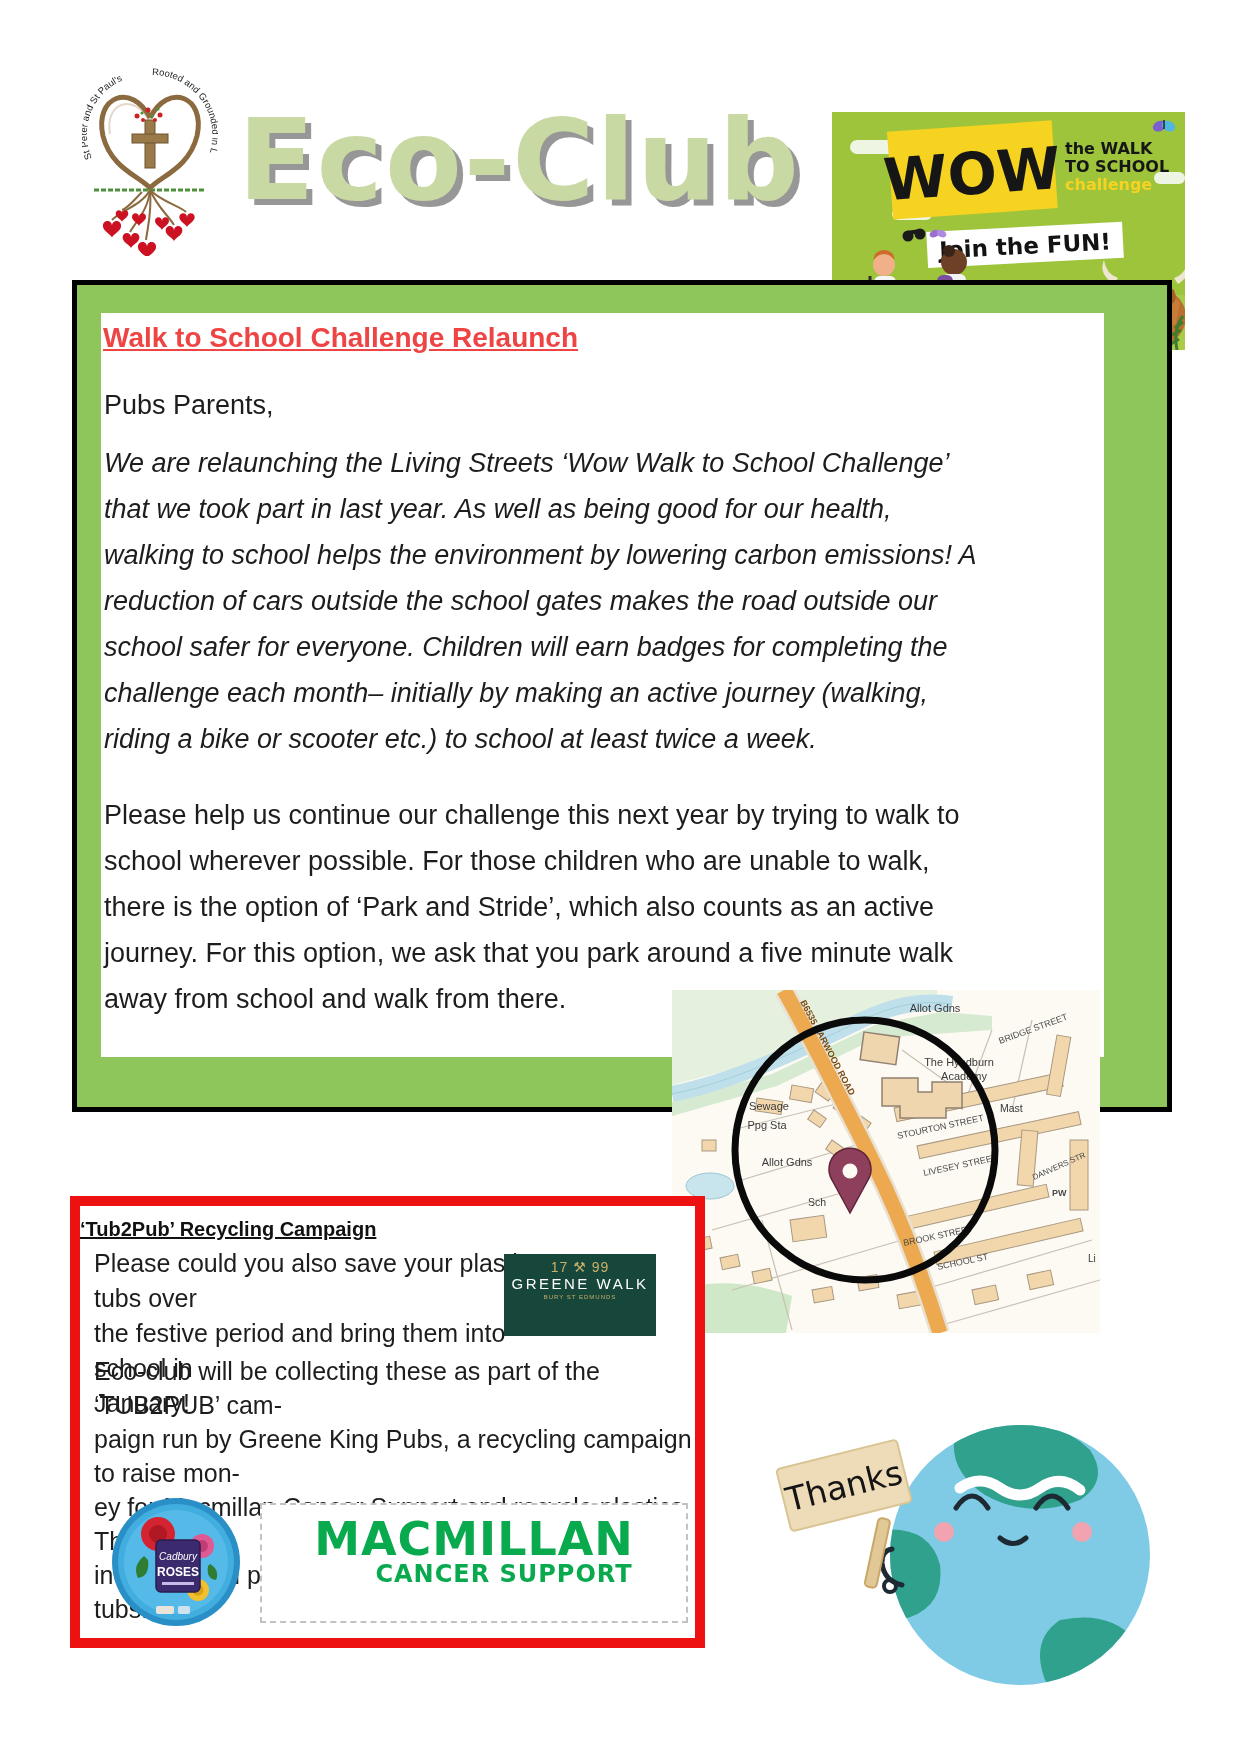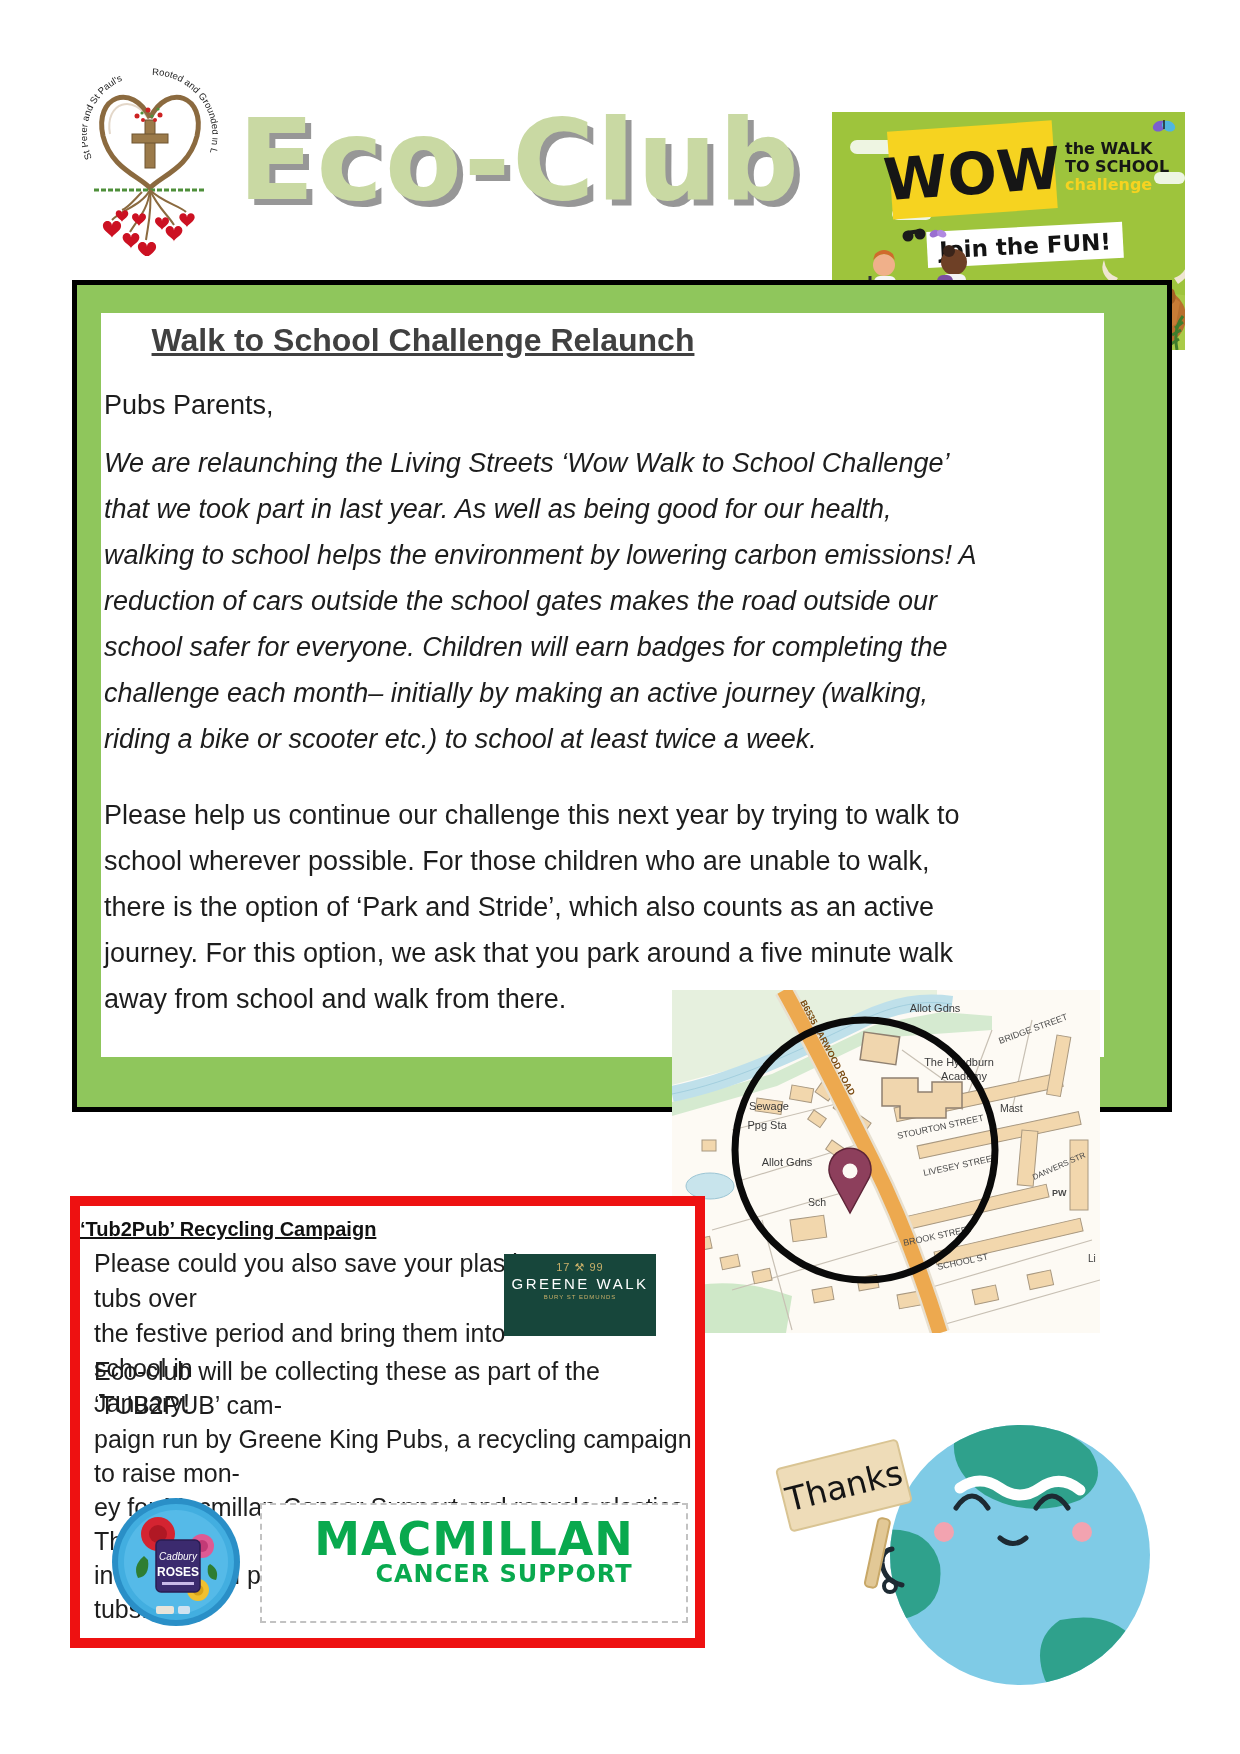--- a/index.html
+++ b/index.html
@@ -8,38 +8,38 @@
   .abs{position:absolute;}
 
   
   #eco-title{left:238px;top:96px;font-family:"DejaVu Sans",sans-serif;font-weight:bold;
              font-size:112px;line-height:1.15;color:#c9d9a3;text-shadow:6px 6px 0 #979797;
              letter-spacing:2px;}
 
   
   #letter-box{left:72px;top:280px;width:1100px;height:832px;background:#8fc65c;border:5px solid #000;box-sizing:border-box;}
   #letter-inner{left:101px;top:313px;width:1003px;height:744px;background:#fff;}
-  #letter-heading{left:103px;top:322px;width:640px;text-align:center;font-size:32px;font-weight:bold;
-                  text-decoration:underline;color:#404040;}
+  #letter-heading{left:103px;top:322px;width:640px;text-align:left;font-size:28px;font-weight:bold;
+                  text-decoration:underline;color:#ef4444;}
   #letter-salutation{left:104px;top:390px;font-size:27px;}
   .letter-para{white-space:pre-line;font-size:27px;line-height:46px;color:#1d1d1d;}
   #letter-para1{left:104px;top:440px;width:1000px;font-style:italic;}
   #letter-para2{left:104px;top:792px;width:1000px;}
 
   
   #tub-box{left:70px;top:1196px;width:635px;height:452px;background:#fff;border:10px solid #ee1111;box-sizing:border-box;}
   #tub-heading{left:0;top:12px;width:100%;text-align:left;font-size:20px;font-weight:bold;
                text-decoration:underline;color:#111;}
   .tub-para{white-space:pre-line;font-size:25px;line-height:35px;color:#1d1d1d;}
   #tub-para1{left:14px;top:40px;width:450px;}
   #tub-para2{left:14px;top:148px;width:600px;line-height:34px;}
 
   
   #gk-logo{left:424px;top:48px;width:152px;height:82px;background:#17463b;color:#fff;text-align:center;}
-  #gk-emblem{margin-top:6px;font-size:11px;color:#c9b06a;letter-spacing:1px;line-height:14px;}
+  #gk-emblem{margin-top:6px;font-size:14px;color:#c9b06a;letter-spacing:1px;line-height:14px;}
   #gk-name{font-size:15px;letter-spacing:2.5px;font-weight:normal;line-height:20px;}
   #gk-sub{font-size:6px;letter-spacing:1px;color:#c9b06a;}
 
   
   #mac-box{left:180px;top:297px;width:428px;height:120px;border:2px dashed #c2c2c2;box-sizing:border-box;
            background:#fff;text-align:center;}
   #mac-line1{font-family:"DejaVu Sans",sans-serif;font-weight:bold;font-size:46px;line-height:52px;
              color:#09a94e;letter-spacing:1px;margin-top:8px;}
   #mac-line2{font-family:"DejaVu Sans",sans-serif;font-weight:bold;font-size:24px;line-height:26px;
              color:#09a94e;letter-spacing:1px;margin-left:60px;margin-top:-4px;}

